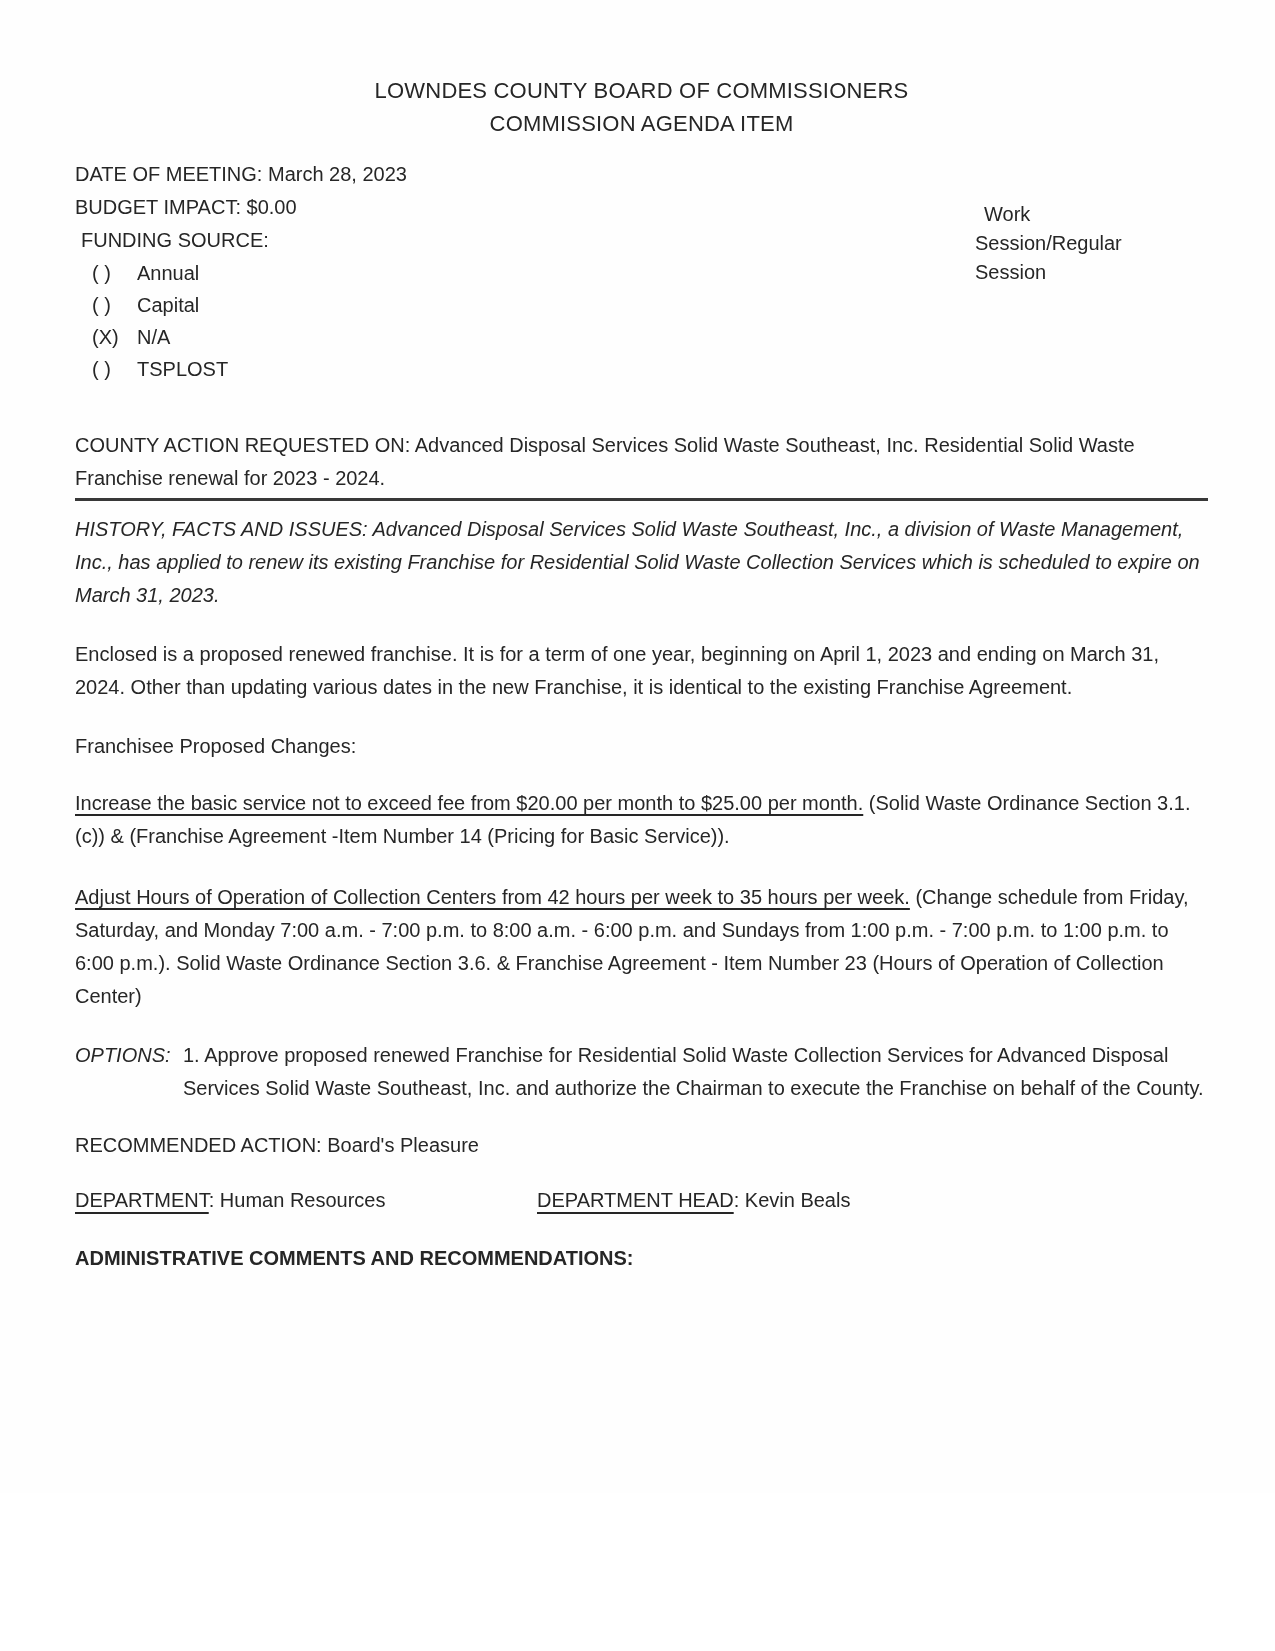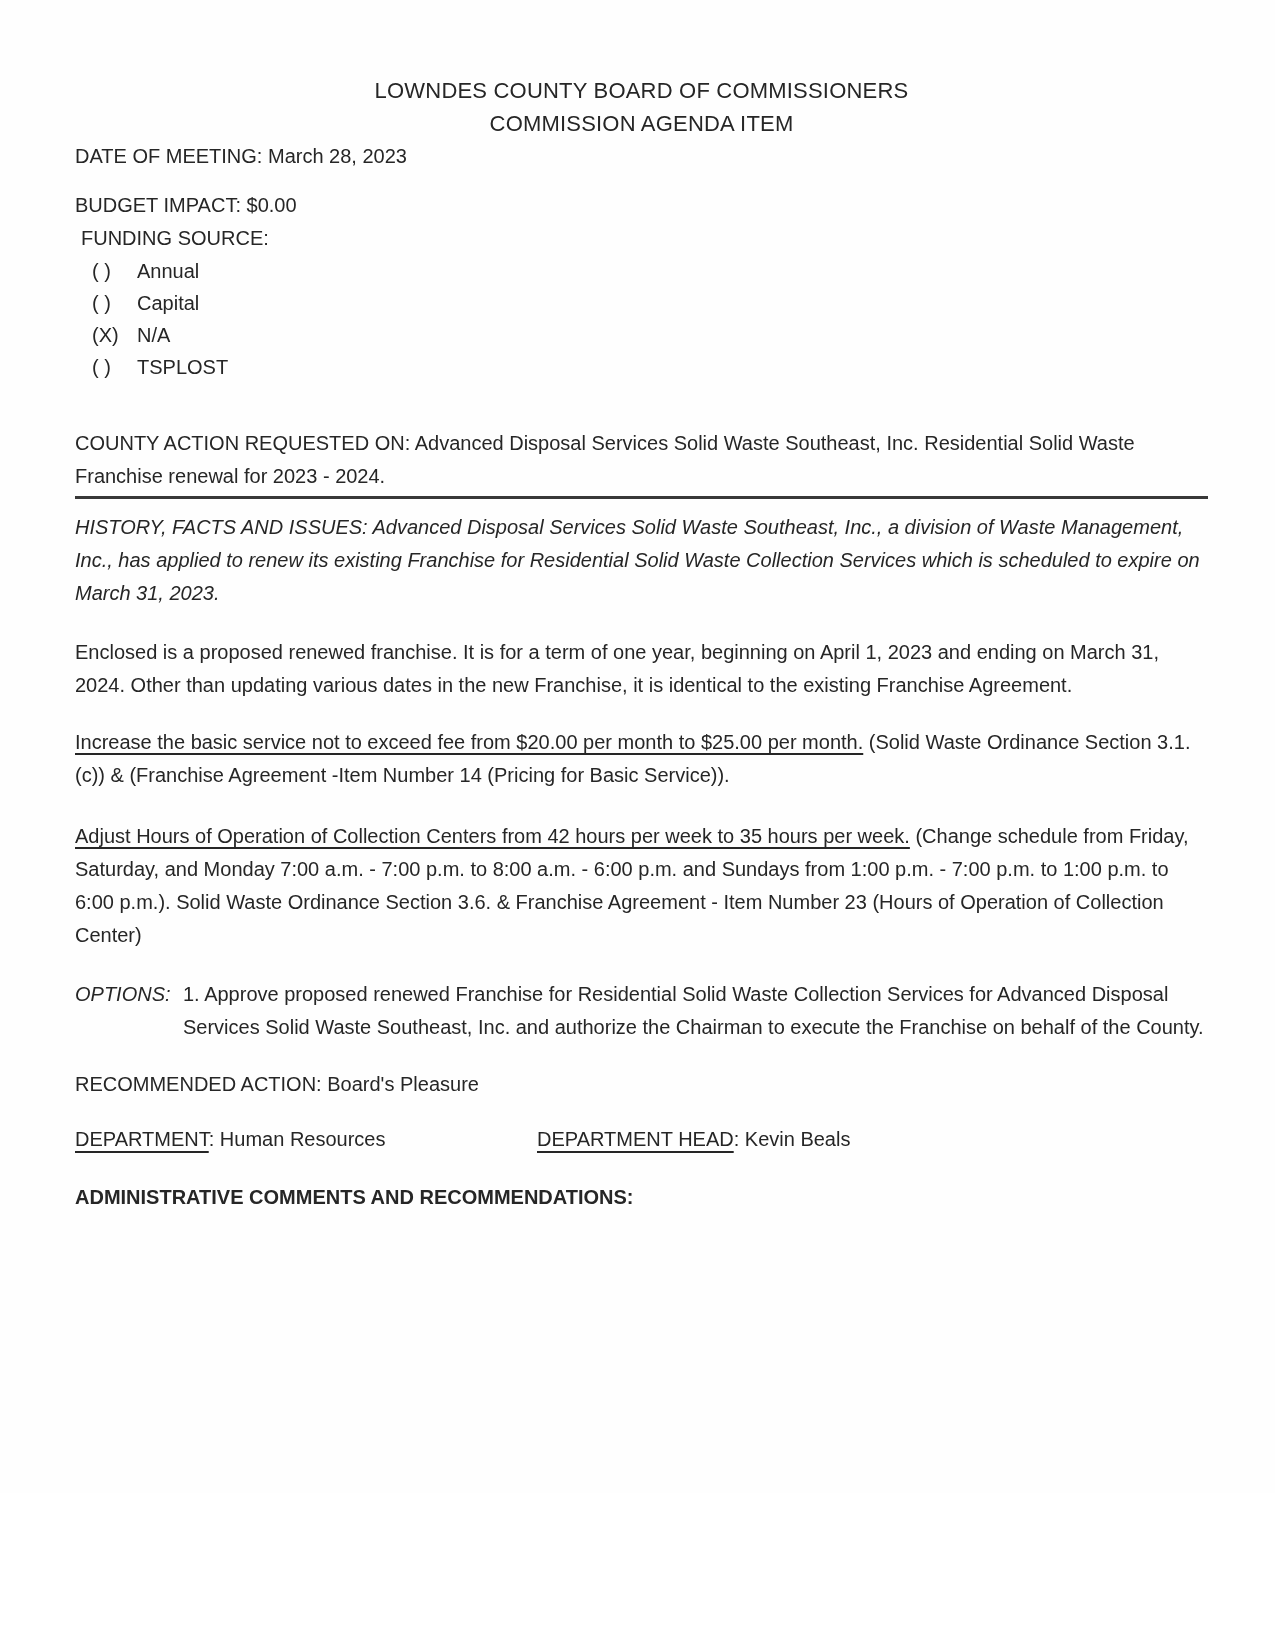--- a/index.html
+++ b/index.html
@@ -12,22 +12,22 @@
     background: #fefefe;
     color: #262626;
     font-family: "Liberation Sans", sans-serif;
     font-size: 20px;
     line-height: 33px;
     padding: 74px 67px 0 75px;
     overflow: hidden;
   }
   .doc-title { text-align: center; font-size: 22px; letter-spacing: 0.2px; }
   .subject-line { margin-top: 30px; }
-  .date-line { margin-top: 0; }
-  .budget-block { margin-top: 16px; }
+  .date-line { margin-top: 18px; }
+  .budget-block { }
   .funding-label { padding-left: 6px; }
   .funding-list { margin-left: 17px; line-height: 32px; }
   .funding-item .mark { display: inline-block; width: 45px; }
   .county-action { margin-top: 44px; }
   .section-divider { height: 3px; background: #383838; margin-top: 3px; }
   .history-para { margin-top: 12px; font-style: italic; }
   .enclosed-para { margin-top: 26px; }
   .changes-heading { margin-top: 26px; }
   .change1-para { margin-top: 24px; }
   .change2-para { margin-top: 28px; }
@@ -63,20 +63,25 @@
 <div class="page">
 
   <div class="doc-title">
     <div>LOWNDES COUNTY BOARD OF COMMISSIONERS</div>
     <div>COMMISSION AGENDA ITEM</div>
   </div>
 
 
   <div class="date-line">DATE OF MEETING: March 28, 2023</div>
 
+  <div class="meeting-type">
+    <div class="mt-line">Work</div>
+    <div class="mt-line">Session/Regular</div>
+    <div class="mt-line">Session</div>
+  </div>
 
   <div class="budget-block">
     <div>BUDGET IMPACT: $0.00</div>
     <div class="funding-label">FUNDING SOURCE:</div>
     <div class="funding-list">
       <div class="funding-item">
         <span class="mark">( )</span><span>Annual</span>
       </div>
       <div class="funding-item">
         <span class="mark">( )</span><span>Capital</span>
@@ -91,20 +96,21 @@
   </div>
 
   <div class="county-action">COUNTY ACTION REQUESTED ON: Advanced Disposal Services Solid Waste Southeast, Inc. Residential Solid Waste Franchise renewal for 2023 - 2024.</div>
 
   <div class="section-divider"></div>
 
   <div class="history-para">HISTORY, FACTS AND ISSUES: Advanced Disposal Services Solid Waste Southeast, Inc., a division of Waste Management, Inc., has applied to renew its existing Franchise for Residential Solid Waste Collection Services which is scheduled to expire on March 31, 2023.</div>
 
   <div class="enclosed-para">Enclosed is a proposed renewed franchise. It is for a term of one year, beginning on April 1, 2023 and ending on March 31, 2024. Other than updating various dates in the new Franchise, it is identical to the existing Franchise Agreement.</div>
 
+  <div class="changes-heading">Franchisee Proposed Changes:</div>
 
   <div class="change1-para">
     <span class="u-sentence">Increase the basic service not to exceed fee from $20.00 per month to $25.00 per month.</span><span> (Solid Waste Ordinance Section 3.1.(c)) &amp; (Franchise Agreement -Item Number 14 (Pricing for Basic Service)).</span>
   </div>
 
   <div class="change2-para">
     <span class="u-sentence">Adjust Hours of Operation of Collection Centers from 42 hours per week to 35 hours per week.</span><span> (Change schedule from Friday, Saturday, and Monday 7:00 a.m. - 7:00 p.m. to 8:00 a.m. - 6:00 p.m. and Sundays from 1:00 p.m. - 7:00 p.m. to 1:00 p.m. to 6:00 p.m.). Solid Waste Ordinance Section 3.6. &amp; Franchise Agreement - Item Number 23 (Hours of Operation of Collection Center)</span>
   </div>
 
   <div class="options-block">

